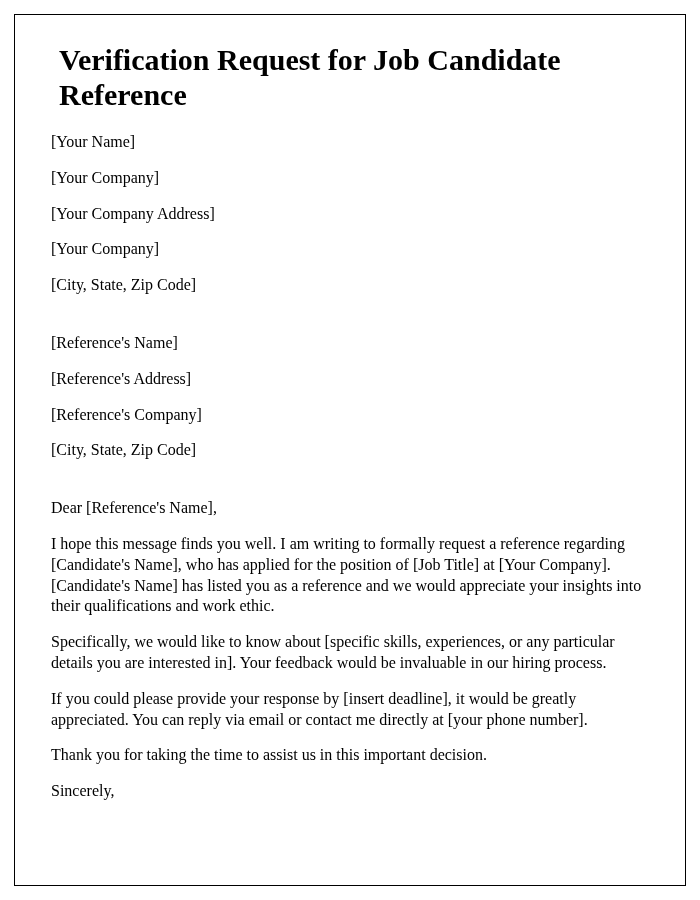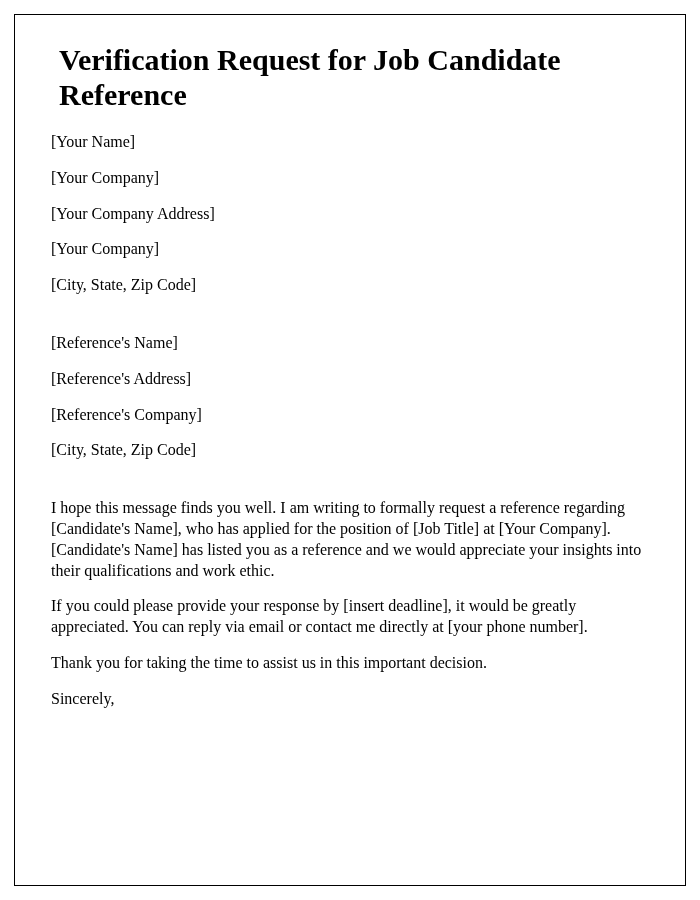--- a/index.html
+++ b/index.html
@@ -52,18 +52,20 @@
 
   <div class="spacer"></div>
 
   <p>[Reference's Name]</p>
   <p>[Reference's Address]</p>
   <p>[Reference's Company]</p>
   <p>[City, State, Zip Code]</p>
 
   <div class="spacer"></div>
 
+  <p>Dear [Reference's Name],</p>
   <p>I hope this message finds you well. I am writing to formally request a reference regarding [Candidate's Name], who has applied for the position of [Job Title] at [Your Company]. [Candidate's Name] has listed you as a reference and we would appreciate your insights into their qualifications and work ethic.</p>
+  <p>Specifically, we would like to know about [specific skills, experiences, or any particular details you are interested in]. Your feedback would be invaluable in our hiring process.</p>
   <p>If you could please provide your response by [insert deadline], it would be greatly appreciated. You can reply via email or contact me directly at [your phone number].</p>
   <p>Thank you for taking the time to assist us in this important decision.</p>
   <p>Sincerely,</p>
 
 </div>
 
 </body></html>

